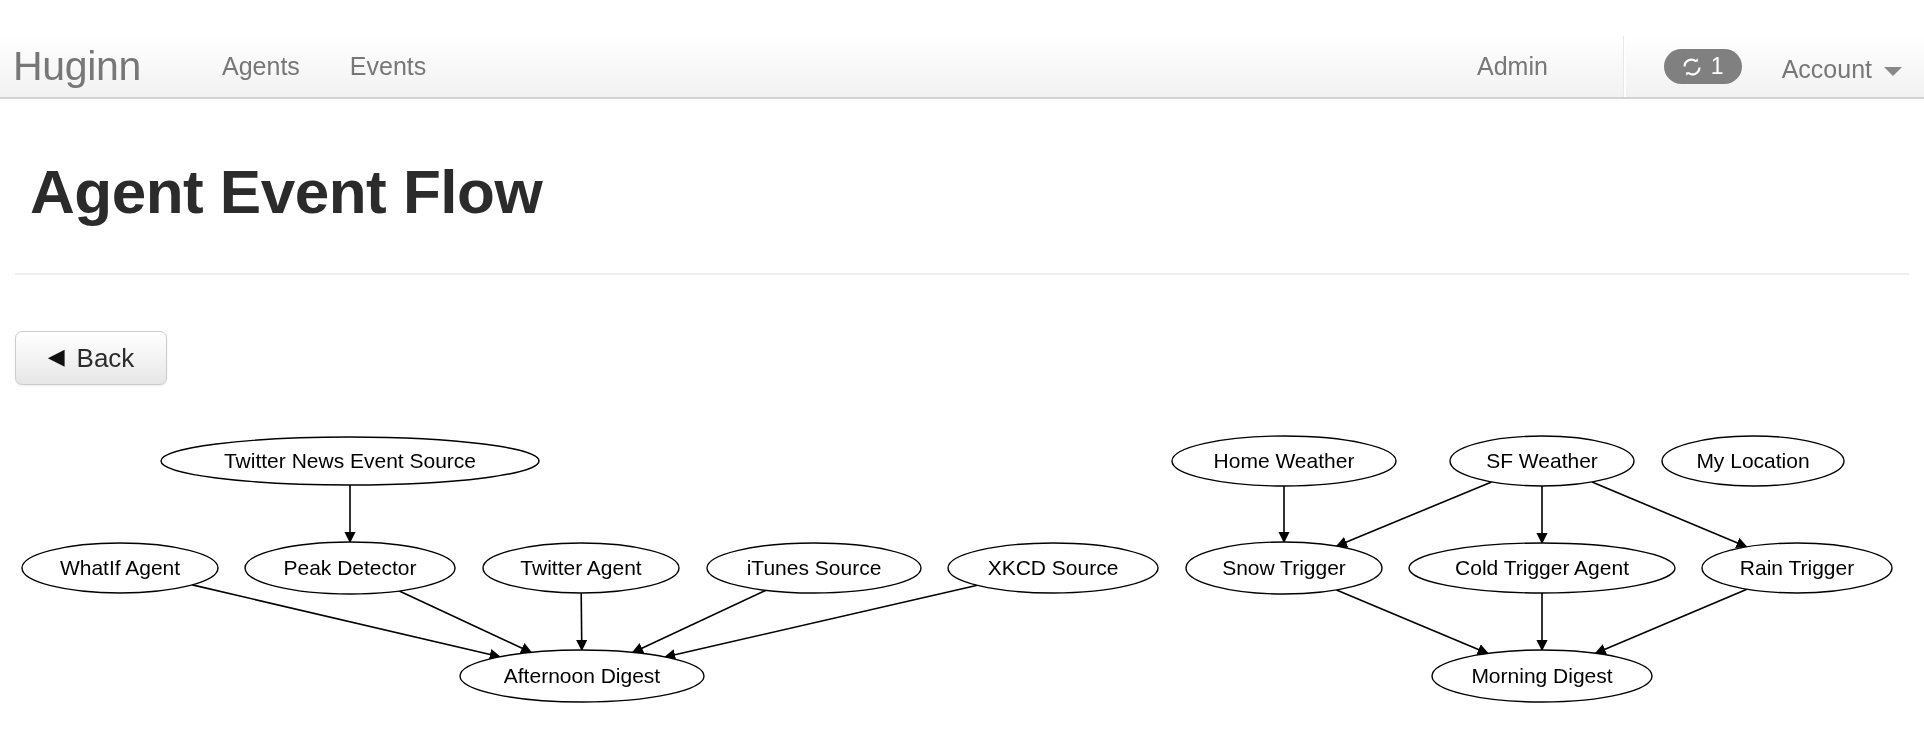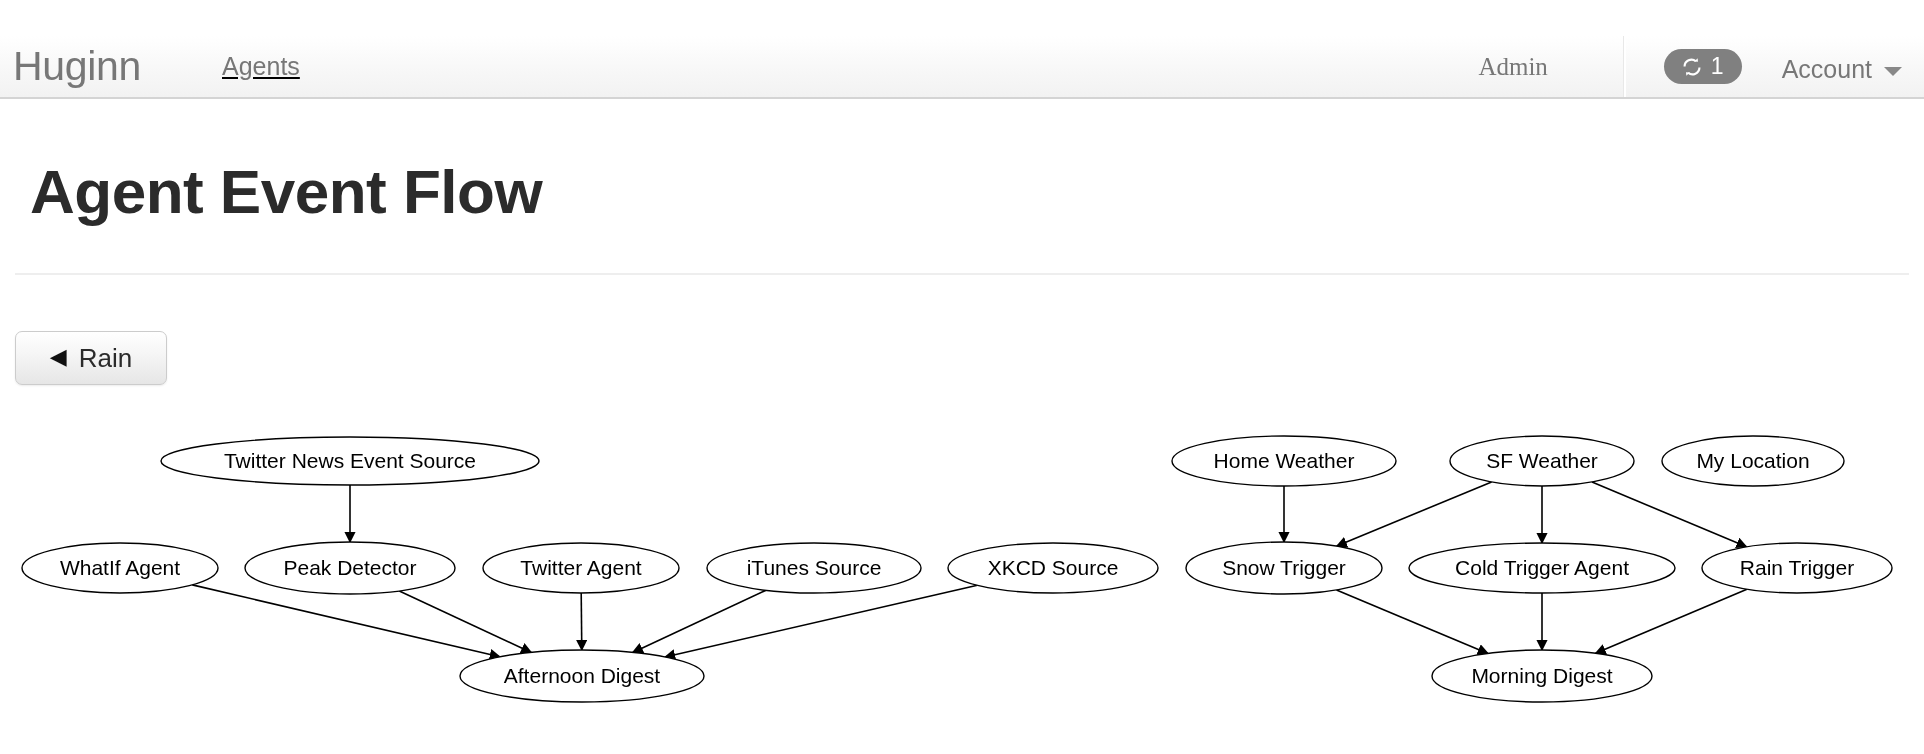--- a/index.html
+++ b/index.html
@@ -52,21 +52,20 @@
     white-space: nowrap;
   }
   .nav-links {
     position: absolute;
     left: 197px;
     top: 0;
     height: 61px;
     display: flex;
     align-items: flex-end;
     gap: 0px;
-    text-decoration: underline;
   }
   .nav-link {
     display: block;
     height: 61px;
     line-height: 61px;
     padding: 0 25px;
     font-size: 25px;
     color: #777777;
     text-decoration: none;
     white-space: nowrap;
@@ -83,21 +82,20 @@
   .nav-admin {
     display: block;
     height: 61px;
     line-height: 61px;
     padding: 0 25px;
     font-size: 25px;
     color: #777777;
     text-decoration: none;
     white-space: nowrap;
     margin-right: 50px;
-    font-family: Liberation Serif, serif;
   }
   .nav-divider {
     width: 3px;
     height: 61px;
     background: #ffffff;
     border-left: 1px solid #e8e8e8;
   }
   .worker-badge-wrap {
     height: 61px;
     display: flex;
@@ -231,20 +229,21 @@
 <body>
 
 <div id="page">
 
   <div class="navbar">
     <div class="navbar-inner">
       <a href="#" class="brand">Huginn</a>
 
       <div class="nav-links">
         <a href="#" class="nav-link">Agents</a>
+        <a href="#" class="nav-link">Events</a>
       </div>
 
       <div class="nav-right">
         <a href="#" class="nav-admin">Admin</a>
         <div class="nav-divider"></div>
         <div class="worker-badge-wrap">
           <a href="#" class="worker-badge">
             <span class="sync-icon">
               <svg width="24" height="24" viewBox="0 0 24 24" aria-hidden="true">
                 <path d="M20.5 12.5a8 8 0 0 1-13.1 6.1l1.5-1.6A5.9 5.9 0 0 0 18.4 12.5z" fill="#ffffff"></path>
@@ -262,21 +261,21 @@
         </a>
       </div>
     </div>
   </div>
 
   <h1 class="page-title">Agent Event Flow</h1>
   <hr class="rule">
 
   <button class="btn-back">
     <span class="chev">◀</span>
-    <span>Rain</span>
+    <span>Back</span>
   </button>
 
   <div class="graph-wrap">
     <svg class="graph" id="flow-svg" width="1924" height="354" viewBox="0 0 1924 354">
       <defs>
         <marker id="arrowhead" viewBox="0 0 10 10" refX="9" refY="5" markerWidth="7" markerHeight="7" orient="auto-start-reverse">
           <path d="M 0 0 L 10 5 L 0 10 z" fill="#000000"></path>
         </marker>
       </defs>
       <g id="edges-layer">

